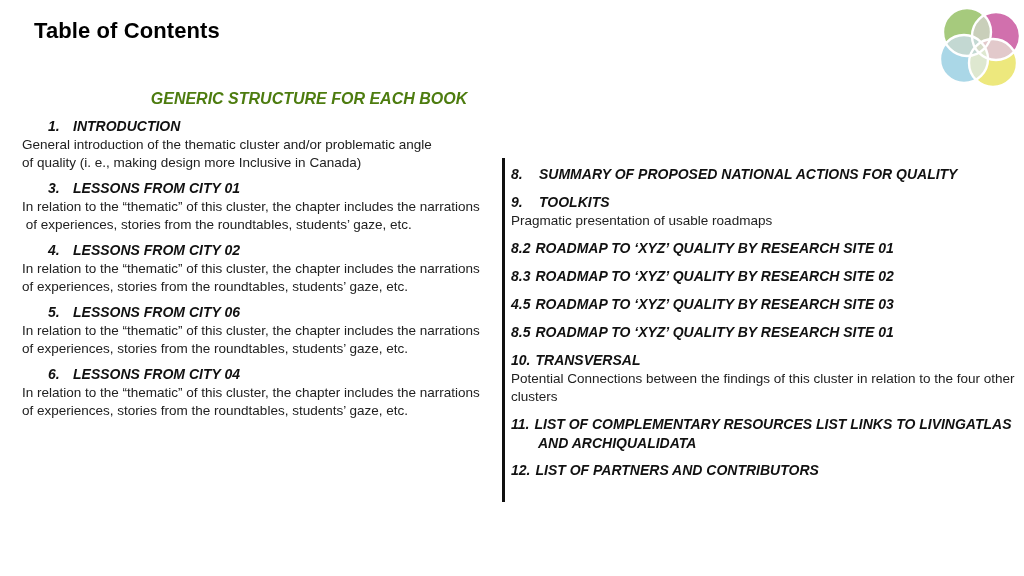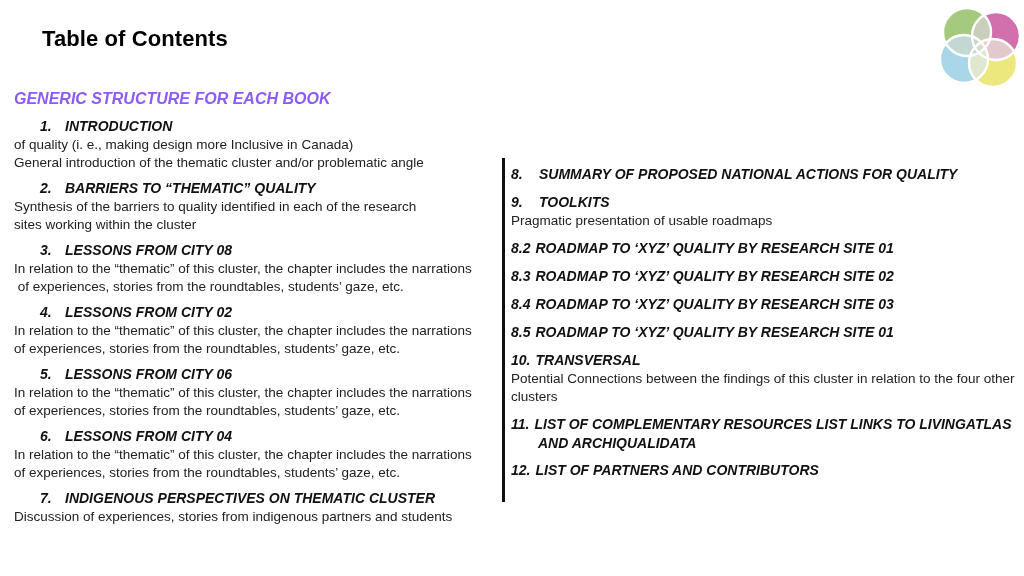--- a/index.html
+++ b/index.html
@@ -8,43 +8,44 @@
     overflow: hidden;
     background: #ffffff;
     font-family: "Liberation Sans", sans-serif;
     position: relative;
     color: #212121;
   }
   .slide { position: absolute; inset: 0; }
 
   .slide-title {
     position: absolute; left: 30px; top: 14px;
-    margin: 12px;
+    margin: 4px;
     font-size: 22px; font-weight: 700; color: #000000;
     letter-spacing: 0.1px;
     white-space: nowrap;
   }
 
   .toc-heading {
     position: absolute; left: 14px; top: 90px; width: 590px;
+    text-align: center;
     font-size: 16px; font-weight: 700; font-style: italic;
-    color: #8b5cf6;
+    color: #4d7c0f;
     white-space: nowrap;
   }
 
   .left-col  { position: absolute; left: 14px;  top: 117px; width: 470px; }
   .right-col { position: absolute; left: 511px; top: 165px; width: 565px; }
 
   .divider {
     position: absolute; left: 502px; top: 158px;
     width: 3px; height: 344px;
     background: #101010;
   }
 
-  .item { margin: 0 0 7px 0; }
+  .item { margin: 0 0 7px 8px; }
   .right-col .item { margin: 0 0 9px 0; }
 
   .item-title {
     font-size: 14px; font-weight: 700; font-style: italic;
     line-height: 19px; color: #111111;
     white-space: nowrap;
   }
   .left-col .item-title { padding-left: 26px; }
   .item-title .num { margin-right: 5px; }
   .left-col  .item-title.tabbed .num { display: inline-block; width: 25px; margin-right: 0; }
@@ -113,72 +114,63 @@
       <circle cx="28" cy="53" r="24" fill="none" stroke="#ffffff" stroke-width="2.4"></circle>
       <circle cx="57" cy="57" r="24" fill="none" stroke="#ffffff" stroke-width="2.4"></circle>
     </g>
   </svg>
 
   <div class="toc-heading">GENERIC STRUCTURE FOR EACH BOOK</div>
 
   <div class="left-col" id="left-list">
       <div class="item">
         <div class="item-title tabbed"><span class="num">1.</span><span class="ttl">INTRODUCTION</span></div>
+        <div class="desc">General introduction of the thematic cluster and/or problematic angle</div>
         <div class="desc">of quality (i. e., making design more Inclusive in Canada)</div>
-        <div class="desc">General introduction of the thematic cluster and/or problematic angle</div>
       </div>
       <div class="item">
-        <div class="item-title tabbed"><span class="num">2.</span><span class="ttl">BARRIERS TO “THEMATIC” QUALITY</span></div>
-        <div class="desc">Synthesis of the barriers to quality identified in each of the research</div>
-        <div class="desc">sites working within the cluster</div>
-      </div>
-      <div class="item">
-        <div class="item-title tabbed"><span class="num">3.</span><span class="ttl">LESSONS FROM CITY 08</span></div>
+        <div class="item-title tabbed"><span class="num">3.</span><span class="ttl">LESSONS FROM CITY 01</span></div>
         <div class="desc">In relation to the “thematic” of this cluster, the chapter includes the narrations</div>
         <div class="desc"> of experiences, stories from the roundtables, students’ gaze, etc.</div>
       </div>
       <div class="item">
         <div class="item-title tabbed"><span class="num">4.</span><span class="ttl">LESSONS FROM CITY 02</span></div>
         <div class="desc">In relation to the “thematic” of this cluster, the chapter includes the narrations</div>
         <div class="desc">of experiences, stories from the roundtables, students’ gaze, etc.</div>
       </div>
       <div class="item">
         <div class="item-title tabbed"><span class="num">5.</span><span class="ttl">LESSONS FROM CITY 06</span></div>
         <div class="desc">In relation to the “thematic” of this cluster, the chapter includes the narrations</div>
         <div class="desc">of experiences, stories from the roundtables, students’ gaze, etc.</div>
       </div>
       <div class="item">
         <div class="item-title tabbed"><span class="num">6.</span><span class="ttl">LESSONS FROM CITY 04</span></div>
         <div class="desc">In relation to the “thematic” of this cluster, the chapter includes the narrations</div>
         <div class="desc">of experiences, stories from the roundtables, students’ gaze, etc.</div>
-      </div>
-      <div class="item">
-        <div class="item-title tabbed"><span class="num">7.</span><span class="ttl">INDIGENOUS PERSPECTIVES ON THEMATIC CLUSTER</span></div>
-        <div class="desc">Discussion of experiences, stories from indigenous partners and students</div>
       </div>
     </div>
 
   <div class="divider"></div>
 
   <div class="right-col" id="right-list">
       <div class="item">
         <div class="item-title tabbed"><span class="num">8.</span><span class="ttl">SUMMARY OF PROPOSED NATIONAL ACTIONS FOR QUALITY</span></div>
       </div>
       <div class="item">
         <div class="item-title tabbed"><span class="num">9.</span><span class="ttl">TOOLKITS</span></div>
         <div class="desc">Pragmatic presentation of usable roadmaps</div>
       </div>
       <div class="item">
         <div class="item-title"><span class="num">8.2</span><span class="ttl">ROADMAP TO ‘XYZ’ QUALITY BY RESEARCH SITE 01</span></div>
       </div>
       <div class="item">
         <div class="item-title"><span class="num">8.3</span><span class="ttl">ROADMAP TO ‘XYZ’ QUALITY BY RESEARCH SITE 02</span></div>
       </div>
       <div class="item">
-        <div class="item-title"><span class="num">8.4</span><span class="ttl">ROADMAP TO ‘XYZ’ QUALITY BY RESEARCH SITE 03</span></div>
+        <div class="item-title"><span class="num">4.5</span><span class="ttl">ROADMAP TO ‘XYZ’ QUALITY BY RESEARCH SITE 03</span></div>
       </div>
       <div class="item">
         <div class="item-title"><span class="num">8.5</span><span class="ttl">ROADMAP TO ‘XYZ’ QUALITY BY RESEARCH SITE 01</span></div>
       </div>
       <div class="item">
         <div class="item-title"><span class="num">10.</span><span class="ttl">TRANSVERSAL</span></div>
         <div class="desc">Potential Connections between the findings of this cluster in relation to the four other</div>
         <div class="desc">clusters</div>
       </div>
       <div class="item">

